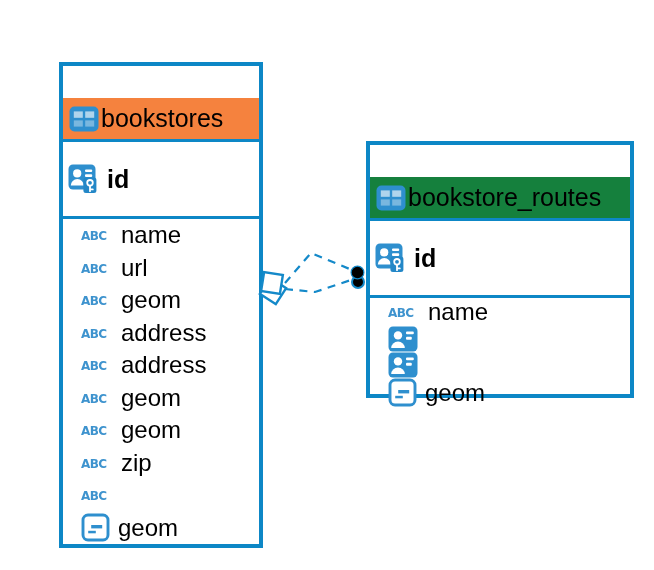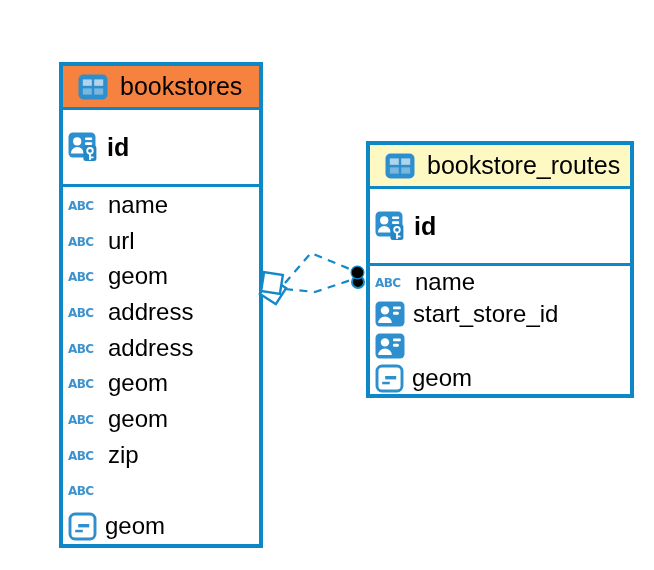--- a/index.html
+++ b/index.html
@@ -8,31 +8,31 @@
     font-family:"Liberation Sans",sans-serif;color:#000;
     --accent:#0d87c6;--line:#1489c9;
   }
   .entity{
     position:absolute;display:flex;flex-direction:column;background:#fff;
     border:4px solid var(--accent);box-sizing:border-box;
   }
   .entity-bookstores{left:59px;top:62px;width:204px;height:486px;}
   .entity-routes{left:366px;top:141px;width:268px;height:257px;}
   .entity-header{
-    display:flex;align-items:center;gap:12px;padding:0 15px;height:41px;
-    border-bottom:3px solid var(--accent);flex:0 0 auto;
+    display:flex;align-items:center;gap:2px;padding:0 6px;height:41px;
+    border-bottom:3px solid var(--accent);flex:0 0 auto;margin-top:32px;
   }
   .entity-title{font-size:25px;white-space:nowrap;}
   .pk-row{
     display:flex;align-items:center;gap:8px;padding:16px 5px;height:42px;
     border-bottom:3px solid var(--accent);flex:0 0 auto;
     font-weight:bold;font-size:25px;
   }
   .rows{display:flex;flex-direction:column;flex:1 1 auto;min-height:0;}
-  .col-row{display:flex;align-items:center;gap:8px;padding:0 5px;flex:1 1 0;font-size:24px;}
+  .col-row{display:flex;align-items:center;gap:8px;padding:0 18px;flex:1 1 0;font-size:24px;}
   .icon{display:inline-flex;align-items:center;justify-content:center;flex:0 0 auto;line-height:0;}
   .row-label,.entity-title,.pk-label{white-space:nowrap;}
   .overlay{position:absolute;left:0;top:0;pointer-events:none;}
   .overlay [data-interactable="true"]{pointer-events:auto;}
 </style>
 </head>
 <body>
 
 <div class="canvas" data-interactable="false" style="--accent: #0d87c6; --line: #1489c9; background-color: rgb(255, 255, 255);">
 
@@ -152,21 +152,21 @@
               <rect x="10.2" y="12" width="11" height="3.4" fill="#2e8fce"></rect>
               <rect x="7.2" y="17.8" width="7.6" height="2.5" fill="#2e8fce"></rect>
             </svg>
           </span>
     <span class="row-label" data-interactable="false">geom</span>
   </div>
 </div>
   </div>
 
   <div class="entity entity-routes" data-interactable="true">
-    <div class="entity-header" data-interactable="true" style="background-color: #fef9c3;">
+    <div class="entity-header" data-interactable="true" style="background-color: #15803d;">
       <span class="icon header-icon" data-interactable="false">
           <svg width="30" height="26" viewBox="0 0 30 26">
             <rect x="0.5" y="0.5" width="29" height="25" rx="5" fill="#2e8fce"></rect>
             <rect x="4.8" y="5.4" width="9" height="6.4" fill="rgba(255,255,255,0.62)"></rect>
             <rect x="16.2" y="5.4" width="9" height="6.4" fill="rgba(255,255,255,0.62)"></rect>
             <rect x="4.8" y="14.4" width="9" height="6.2" fill="rgba(255,255,255,0.36)"></rect>
             <rect x="16.2" y="14.4" width="9" height="6.2" fill="rgba(255,255,255,0.36)"></rect>
           </svg>
         </span>
       <span class="entity-title" data-interactable="false">bookstore_routes</span>
@@ -199,21 +199,20 @@
   <div class="col-row" data-interactable="true">
     <span class="icon row-icon" data-interactable="false">
             <svg width="30" height="26" viewBox="0 0 30 26">
               <rect x="0.5" y="0.5" width="29" height="25" rx="4.5" fill="#2e8fce"></rect>
               <circle cx="10" cy="9.4" r="4.2" fill="#fff"></circle>
               <path d="M3.2 22 a6.8 6.5 0 0 1 13.6 0 z" fill="#fff"></path>
               <rect x="18" y="5.4" width="7.8" height="2.9" rx="1" fill="#fff"></rect>
               <rect x="18" y="10.8" width="5.8" height="2.9" rx="1" fill="#fff"></rect>
             </svg>
           </span>
-    <span class="row-label" data-interactable="false">start_store_id</span>
   </div>
 
   <div class="col-row" data-interactable="true">
     <span class="icon row-icon" data-interactable="false">
             <svg width="30" height="26" viewBox="0 0 30 26">
               <rect x="0.5" y="0.5" width="29" height="25" rx="4.5" fill="#2e8fce"></rect>
               <circle cx="10" cy="9.4" r="4.2" fill="#fff"></circle>
               <path d="M3.2 22 a6.8 6.5 0 0 1 13.6 0 z" fill="#fff"></path>
               <rect x="18" y="5.4" width="7.8" height="2.9" rx="1" fill="#fff"></rect>
               <rect x="18" y="10.8" width="5.8" height="2.9" rx="1" fill="#fff"></rect>

